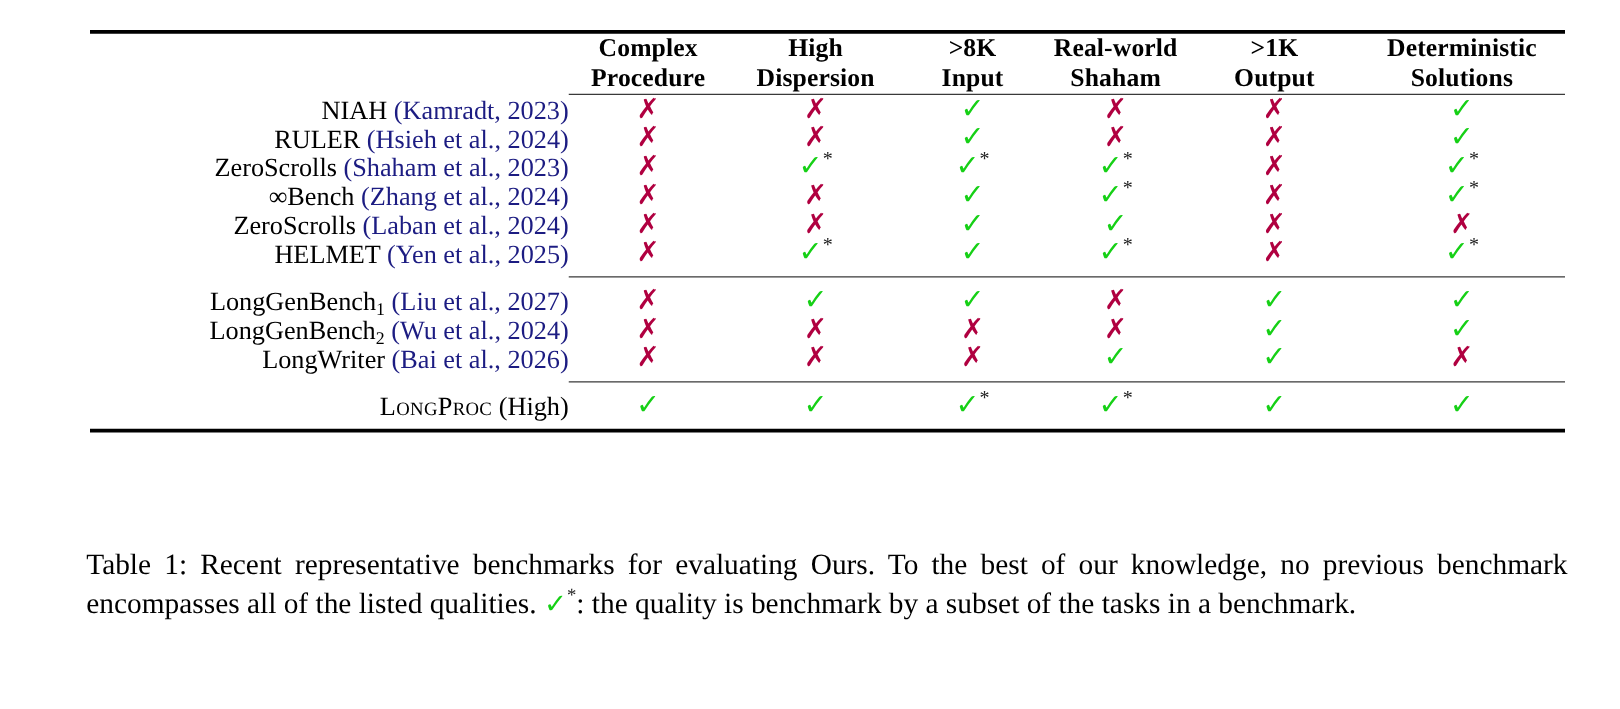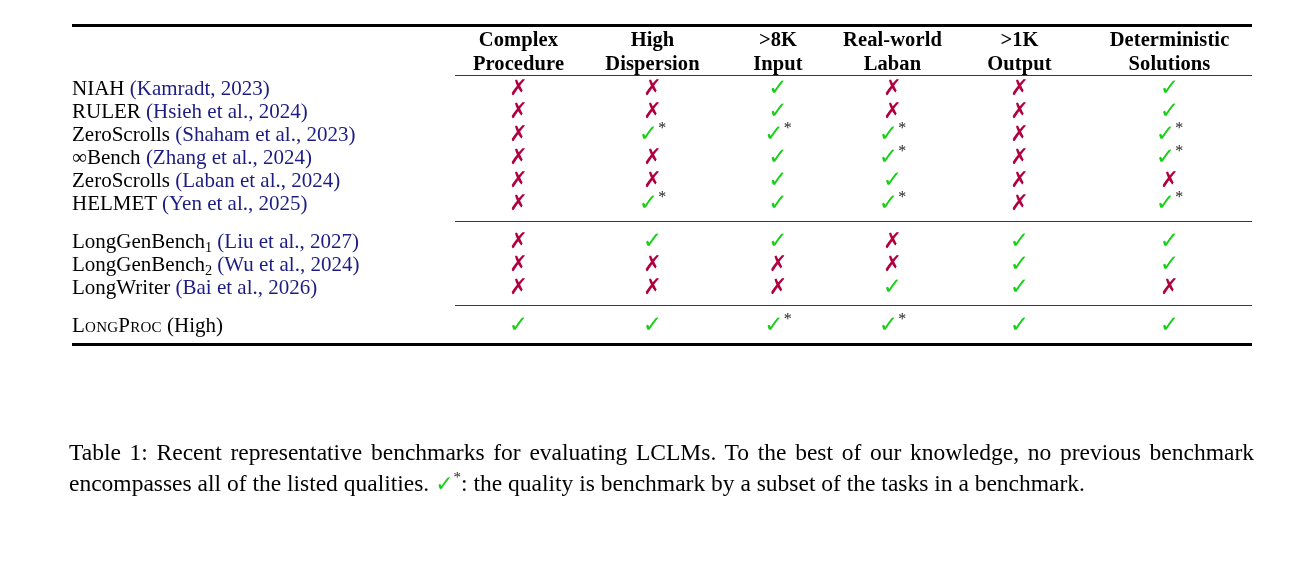--- a/index.html
+++ b/index.html
@@ -76,21 +76,21 @@
     text-align: center;
     padding-bottom: 7px;
     letter-spacing: 0.1px;
   }
   th.rowhead-blank { width: 383px; }
 
   
   td.rowlabel {
     font-size: 21px;
     line-height: 1.0;
-    text-align: left;
+    text-align: right;
     white-space: nowrap;
     padding: 2.0px 0 2.0px 4px;
   }
   td.mark {
     text-align: center;
     padding: 1.0px 0 1.0px 0;
     font-size: 21px;
     line-height: 1.0;
   }
 
@@ -193,21 +193,21 @@
             <th class="colhead">
               <div>High</div>
               <div>Dispersion</div>
             </th>
             <th class="colhead">
               <div>&gt;8K</div>
               <div>Input</div>
             </th>
             <th class="colhead">
               <div>Real-world</div>
-              <div>Laban</div>
+              <div>Shaham</div>
             </th>
             <th class="colhead">
               <div>&gt;1K</div>
               <div>Output</div>
             </th>
             <th class="colhead">
               <div>Deterministic</div>
               <div>Solutions</div>
             </th>
           </tr>
@@ -337,16 +337,16 @@
           <tr class="rule-row">
             <td colspan="7">
               <div class="rule-bottom"></div>
             </td>
           </tr>
         </tbody>
     </table>
   </div>
 
   <div class="caption">
-    <span>Table 1:  Recent representative benchmarks for evaluating LCLMs.  To the best of our knowledge, no previous benchmark encompasses all of the listed qualities. </span><span class="tick-inline">✓</span><span class="star-inline">*</span><span>: the quality is benchmark by a subset of the tasks in a benchmark.</span>
+    <span>Table 1:  Recent representative benchmarks for evaluating Ours.  To the best of our knowledge, no previous benchmark encompasses all of the listed qualities. </span><span class="tick-inline">✓</span><span class="star-inline">*</span><span>: the quality is benchmark by a subset of the tasks in a benchmark.</span>
   </div>
 
 </div>
 
 </body></html>

